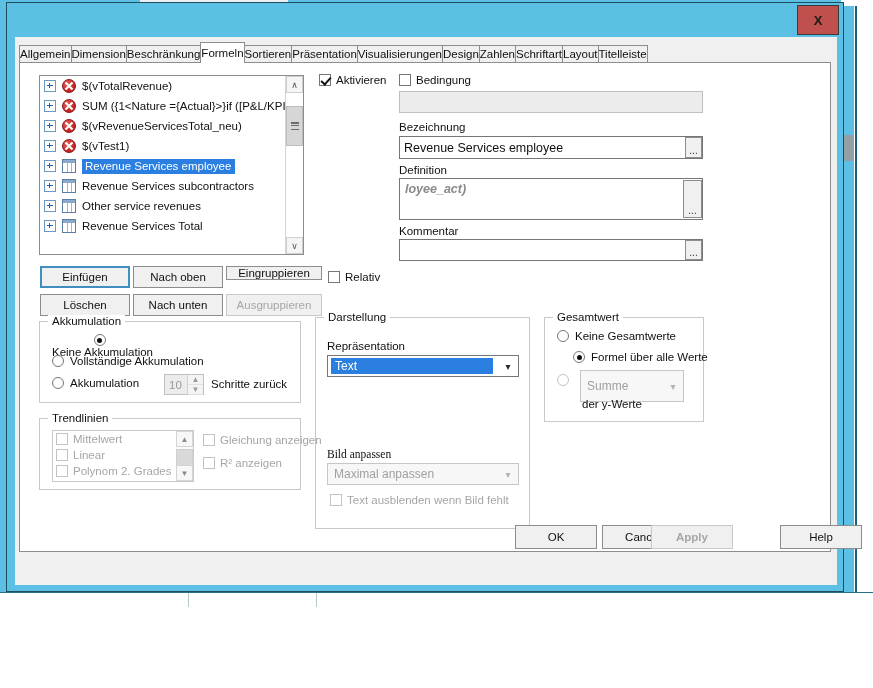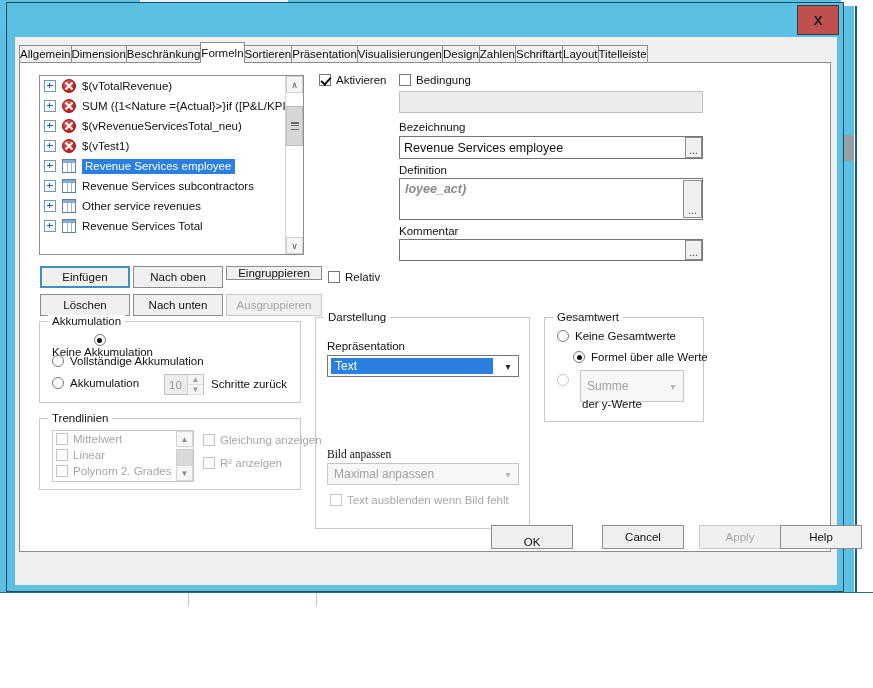--- a/index.html
+++ b/index.html
@@ -290,21 +290,21 @@
     margin-right:5px; flex:0 0 auto; box-sizing:border-box;
   }
   .tl-sb { position:absolute; right:0; top:0; width:17px; bottom:0; background:#fafafa; }
   .tl-sb .a { position:absolute; left:0; width:17px; height:16px; border:1px solid #d4d4d4; box-sizing:border-box;
               display:flex; align-items:center; justify-content:center; font-size:8px; color:#8a8a8a; background:#f7f7f7; cursor:pointer;}
   .tl-sb .a.up { top:0; } .tl-sb .a.down { bottom:0; }
   .tl-sb .th { position:absolute; left:0; top:18px; width:17px; height:22px; background:#d9d9d9; border:1px solid #cfcfcf; box-sizing:border-box; cursor:pointer;}
 
   
   .bb { position:absolute; top:488px; height:24px; width:82px; }
-  .bb1 { left:476px;align-items:flex-end; } .bb2 { left:587px; } .bb3 { left:684px; } .bb4 { left:765px; }
+  .bb1 { left:500px; } .bb2 { left:587px; } .bb3 { left:636px;font-weight:bold; } .bb4 { left:765px; }
 </style>
 </head>
 <body>
 
 <div class="screen">
 
   <div class="bg-strip-top"></div>
   <div class="bg-strip-top-light"></div>
   <div class="bg-left-band"></div>
   <div class="bg-right-band"></div>

